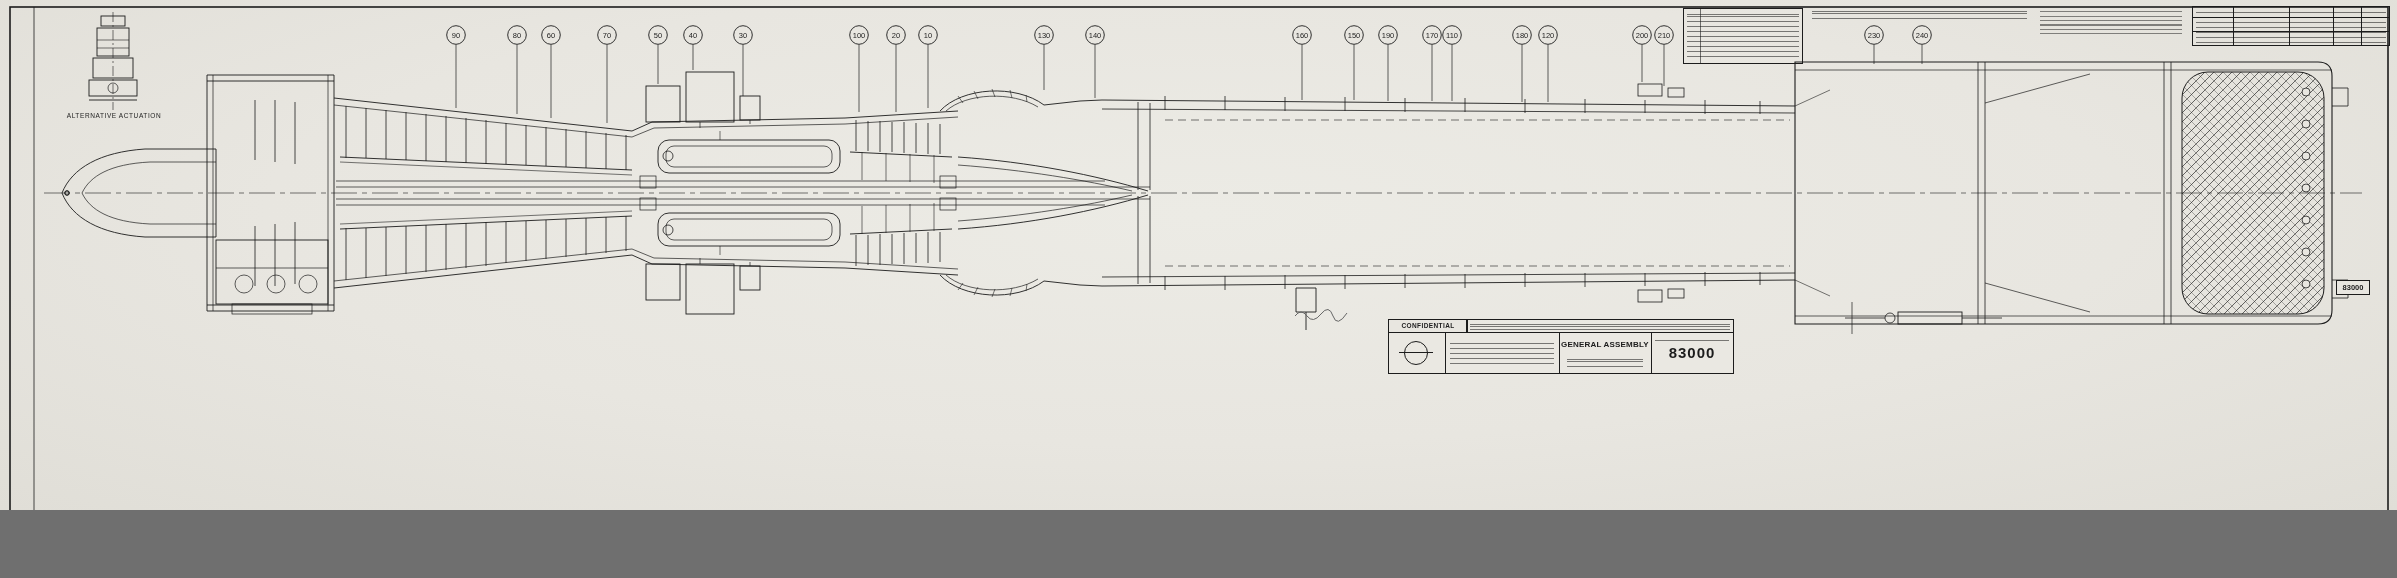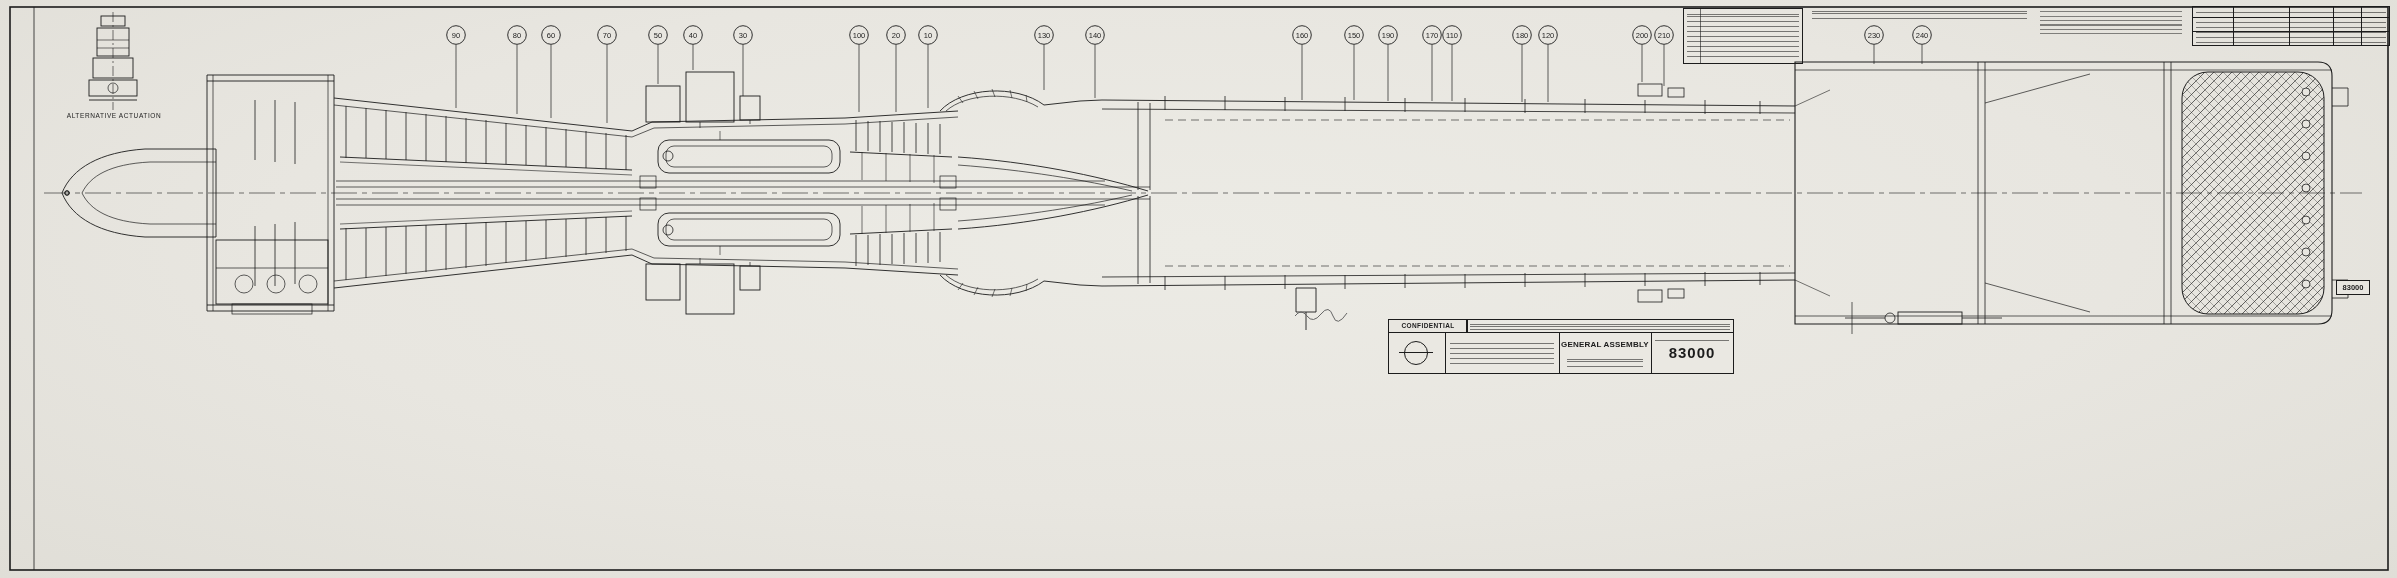--- a/index.html
+++ b/index.html
@@ -1,17 +1,17 @@
 <!DOCTYPE html>
 <html><head>
 <meta charset="utf-8">
 <style>
   html,body{margin:0;padding:0;background:#6f6f6f;}
   .sheet{
-    position:relative;width:2397px;height:578px;overflow:hidden;
+    position:relative;width:2397px;height:510px;overflow:hidden;
     background:radial-gradient(ellipse at 50% 42%, #ecebe5 0%, #e8e6e0 55%, #e0ded7 100%);
     font-family:"Liberation Sans", sans-serif;color:#1c1c1c;
   }
   .abs{position:absolute;}
   svg{position:absolute;left:0;top:0;}
   
   .microtext{
     position:absolute;
     background-image:repeating-linear-gradient(to bottom,
       rgba(25,25,25,0) 0px, rgba(25,25,25,0) 1.7px,

